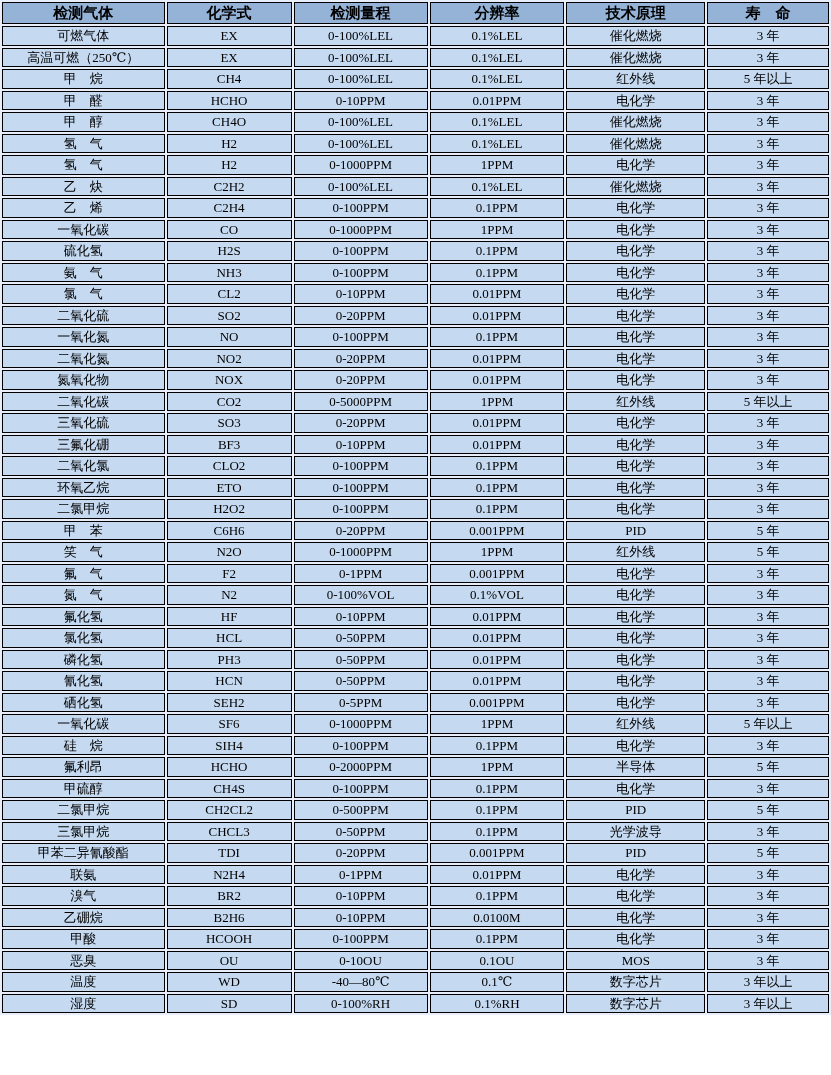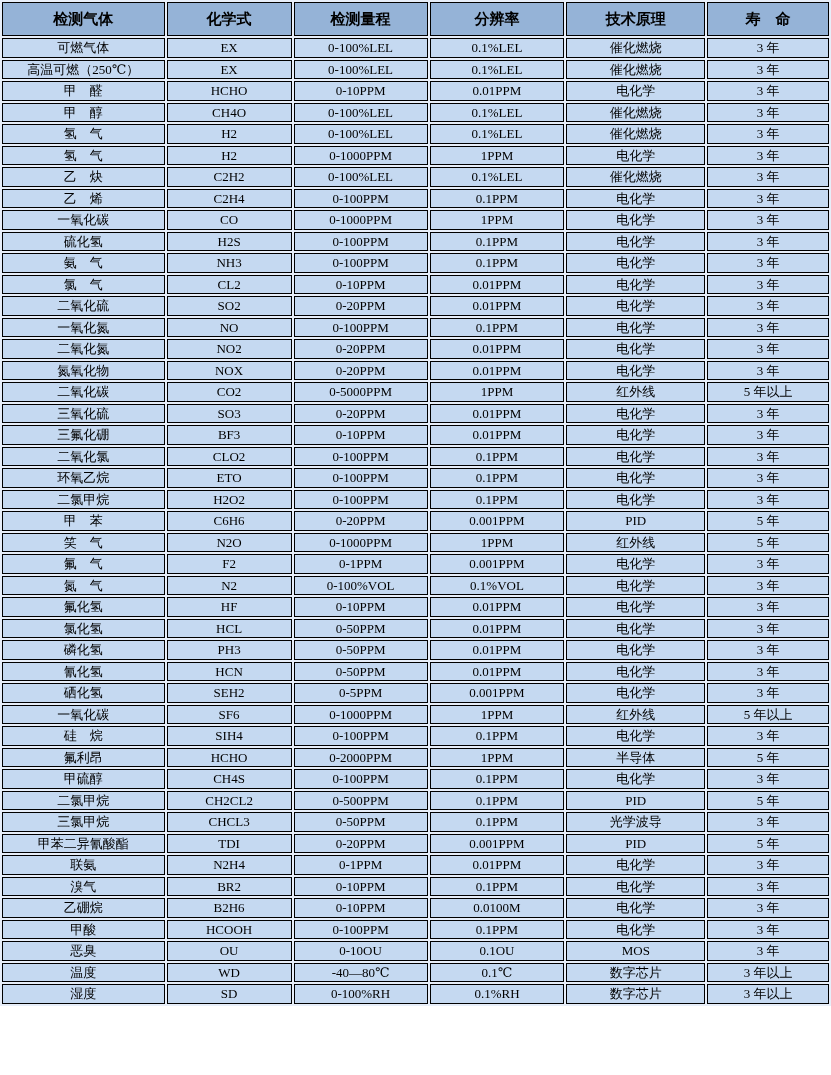--- a/index.html
+++ b/index.html
@@ -31,21 +31,21 @@
     vertical-align: middle;
     overflow: hidden;
     white-space: nowrap;
   }
   th {
     background: #95b3d7;          
     font-size: 15px;
     font-weight: bold;
     height: 20px;
     line-height: 20px;
-    padding: 6px;
+    padding: 0;
   }
   td {
     background: #c5d9f1;          
     font-size: 13px;
     height: 17.5px;
     line-height: 17.5px;
     padding: 0;
   }
 </style>
 </head>
@@ -81,20 +81,28 @@
       </tr>
       <tr>
         <td>高温可燃（250℃）</td>
         <td>EX</td>
         <td>0-100%LEL</td>
         <td>0.1%LEL</td>
         <td>催化燃烧</td>
         <td>3 年</td>
       </tr>
       <tr>
+        <td>甲　烷</td>
+        <td>CH4</td>
+        <td>0-100%LEL</td>
+        <td>0.1%LEL</td>
+        <td>红外线</td>
+        <td>5 年以上</td>
+      </tr>
+      <tr>
         <td>甲　醛</td>
         <td>HCHO</td>
         <td>0-10PPM</td>
         <td>0.01PPM</td>
         <td>电化学</td>
         <td>3 年</td>
       </tr>
       <tr>
         <td>甲　醇</td>
         <td>CH4O</td>

